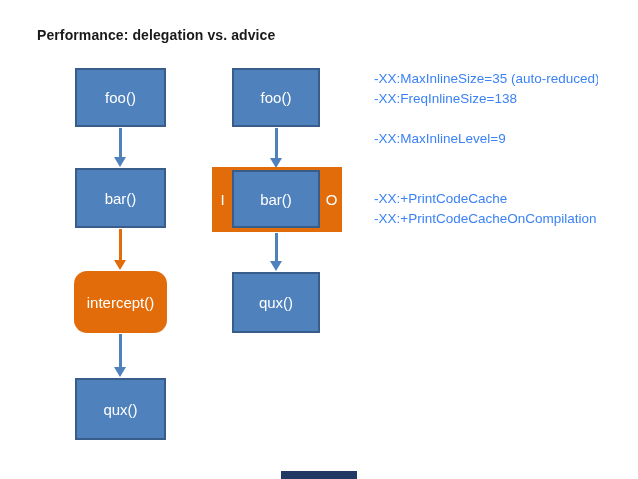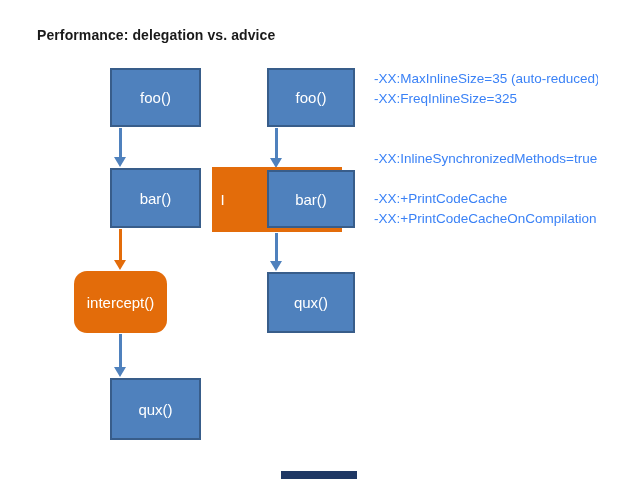--- a/index.html
+++ b/index.html
@@ -27,21 +27,21 @@
   .node {
     position: absolute;
     box-sizing: border-box;
     display: flex;
     align-items: center;
     justify-content: center;
     color: #ffffff;
     font-size: 15px;
     white-space: nowrap;
   }
-  .node.blue   { background: #4f81bd; border: 2px solid #385d8a; margin-left: 35px; }
+  .node.blue   { background: #4f81bd; border: 2px solid #385d8a; }
   .node.orange { background: #e36c0a; border: none; }
 
   .advice-band {
     position: absolute;
     left: 212px;
     top: 167px;
     width: 130px;
     height: 65px;
     background: #e36c0a;
     color: #ffffff;
@@ -161,24 +161,24 @@
     <div class="stem"></div>
     <div class="head"></div>
   </div>
 
   <div class="node blue" style="left:232px; top:272px; width:88px; height:61px;">
     <span>qux()</span>
   </div>
 
   <div class="flags">
     <div class="flag-line">-XX:MaxInlineSize=35 (auto-reduced)</div>
-    <div class="flag-line">-XX:FreqInlineSize=325</div>
+    <div class="flag-line">-XX:FreqInlineSize=138</div>
     <div class="flag-line"></div>
+    <div class="flag-line">-XX:MaxInlineLevel=9</div>
     <div class="flag-line"></div>
-    <div class="flag-line">-XX:InlineSynchronizedMethods=true</div>
     <div class="flag-line"></div>
     <div class="flag-line">-XX:+PrintCodeCache</div>
     <div class="flag-line">-XX:+PrintCodeCacheOnCompilation</div>
   </div>
 
   <div class="footer-bar"></div>
 
 </div>
 
 </body></html>

